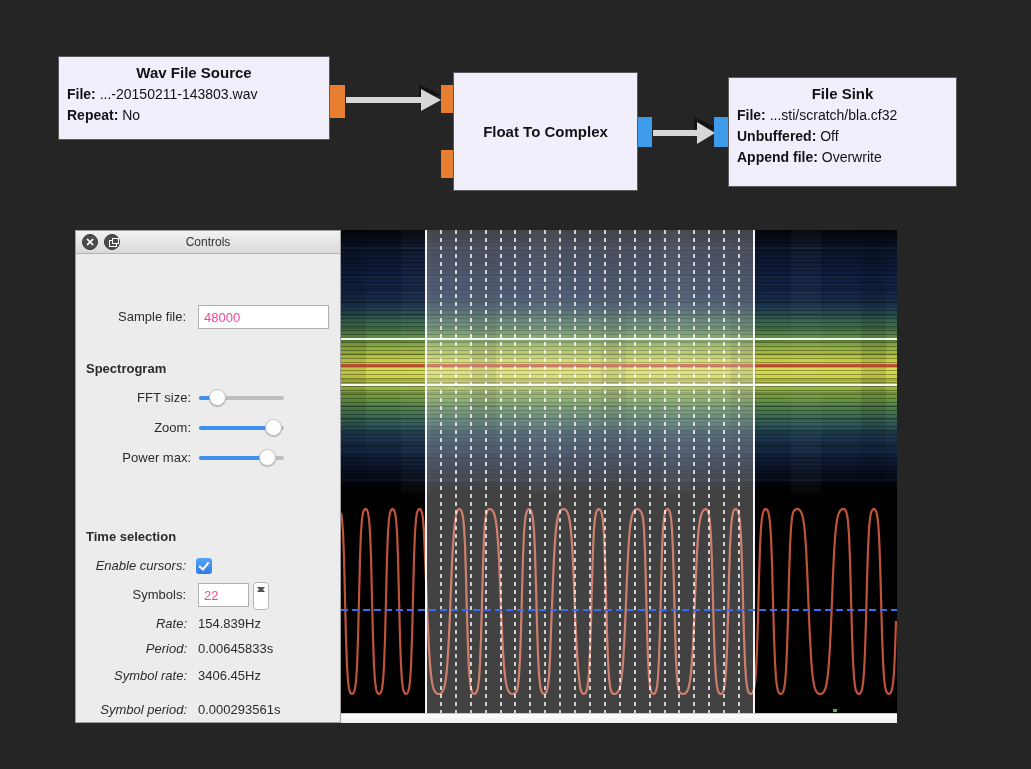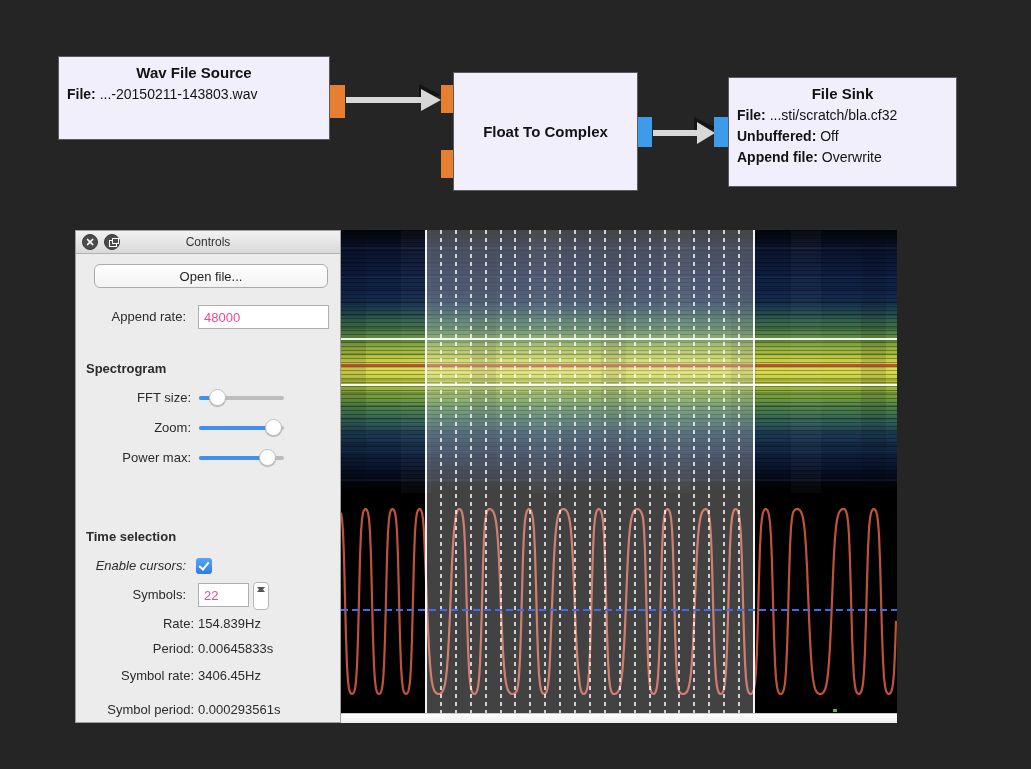--- a/index.html
+++ b/index.html
@@ -67,21 +67,21 @@
                   border:solid #fff;border-width:0 2px 2px 0;transform:rotate(40deg);}
   #row-symbols{top:352px;} #row-symbols .txtin{width:44px;}
   .stepper{position:absolute;left:177px;top:-1px;width:14px;height:26px;background:#fff;
            border:1px solid #b6b6b6;border-radius:4px;}
   .stepper .up,.stepper .dn{position:absolute;left:0;width:100%;height:13px;}
   .stepper .up:after{content:"";position:absolute;left:3px;top:4px;border:4px solid transparent;
                      border-bottom:5px solid #555;border-top:none;}
   .stepper .dn:after{content:"";position:absolute;left:3px;top:4px;border:4px solid transparent;
                      border-top:5px solid #555;border-bottom:none;}
   .info-row{position:absolute;left:0;width:100%;height:18px;}
-  .info-row .lbl{position:absolute;left:9px;width:109px;height:18px;line-height:18px;text-align:right;}
+  .info-row .lbl{position:absolute;left:2px;width:109px;height:18px;line-height:18px;text-align:right;font-style:italic;}
   .info-row .val{position:absolute;left:122px;height:18px;line-height:18px;}
   #inf-0{top:384px;} #inf-1{top:409px;} #inf-2{top:436px;} #inf-3{top:461px;margin-top:9px;}
 
   
   .plotwrap{position:absolute;left:266px;top:0;width:556px;height:493px;}
   .plot{position:absolute;left:0;top:0;width:556px;height:483px;background:#000;overflow:hidden;}
   .spec-bands{position:absolute;left:0;top:0;width:556px;height:263px;z-index:1;background:
     linear-gradient(180deg,
       #04050a 0px,#0a142e 20px,#0e1d40 45px,#122448 60px,#16304e 75px,
       #27514f 85px,#3a6b4c 95px,#568543 105px,#749c3f 112px,#a3b93f 122px,
@@ -117,20 +117,21 @@
     <rect x="346" y="97" width="78" height="6" fill="#d8d8d8"></rect>
     <polygon points="421,89 441,100 421,111" fill="#d8d8d8"></polygon>
     <polygon points="694,117 717,128 694,134" fill="#141414"></polygon>
     <rect x="653" y="130" width="45" height="6" fill="#d8d8d8"></rect>
     <polygon points="697,122 715,133 697,144" fill="#d8d8d8"></polygon>
   </svg>
 
   <div class="block" id="blk-wav">
     <div class="block-title">Wav File Source</div>
     <div class="block-line"><b>File:</b><span> ...-20150211-143803.wav</span></div>
+    <div class="block-line"><b>Repeat:</b><span> No</span></div>
   </div>
   <div class="port orange" id="port-wav-out"></div>
 
   <div class="block" id="blk-f2c">
     <div class="block-title">Float To Complex</div>
   </div>
   <div class="port orange" id="port-f2c-in0"></div>
   <div class="port orange" id="port-f2c-in1"></div>
   <div class="port blue" id="port-f2c-out"></div>
 
@@ -145,24 +146,23 @@
   <div class="appwin">
     <div class="panel">
       <div class="titlebar">
         <div class="tb-title">Controls</div>
         <div class="tb-btn close">✕</div>
         <div class="tb-btn float">
             <span class="float-glyph"></span>
           </div>
       </div>
 
-      <button class="openfile">Open file...</button>
 
       <div class="row" id="row-samplerate">
-        <span class="lbl">Append rate:</span>
+        <span class="lbl">Sample file:</span>
         <input class="txtin" value="48000" style="">
       </div>
 
       <div class="heading" id="hd-spectrogram">Spectrogram</div>
 
       <div class="slider-row" id="sl-1">
         <span class="lbl">Zoom:</span>
         <div class="track">
             <div class="fill" style="width: 74.8px;"></div>
             <div class="handle" style="left: 66.3px;"></div>

